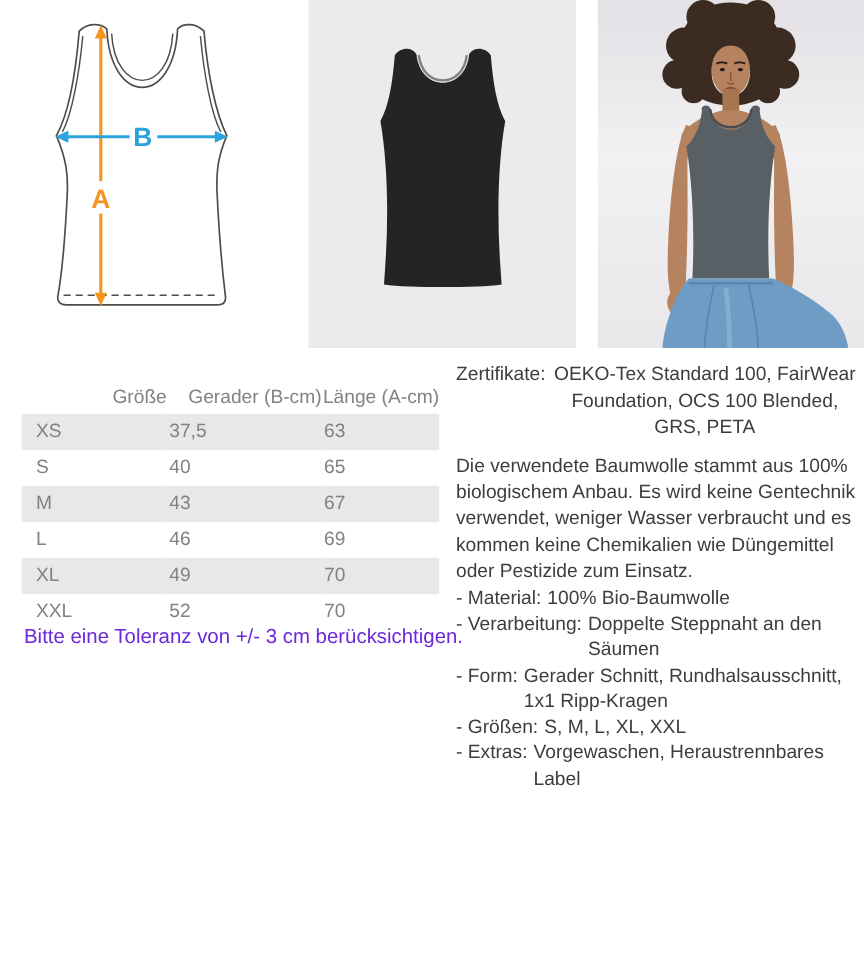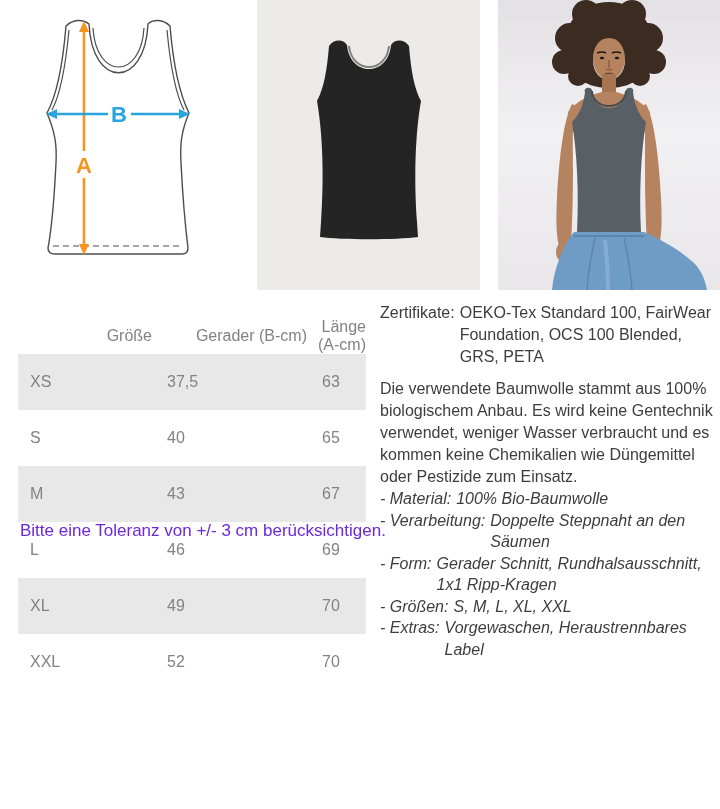--- a/index.html
+++ b/index.html
@@ -10,37 +10,37 @@
   .tile{position:absolute;top:0;height:290px;}
   #tile-diagram{left:0;width:230px;background:#fff;}
   #tile-product{left:257px;width:223px;background:#ecebe9;}
   #tile-model{left:498px;width:222px;}
   .tile svg{display:block;}
 
   
   .size-table{position:absolute;left:18px;top:318px;width:348px;border-collapse:collapse;
               font-size:16px;color:#828282;}
   .size-table th{font-weight:normal;text-align:right;height:27px;padding:0;}
-  .size-table td{height:26px;padding:15px;}
+  .size-table td{height:26px;padding:2px;}
   .size-table .c1{width:107px;padding-left:12px;}
   .size-table .c2{width:125px;}
   .size-table tbody tr:nth-child(odd){background:#e8e8e8;}
 
   .note{position:absolute;left:20px;top:521px;font-size:17px;color:#6d28d9;}
 
   
   .col-right{position:absolute;left:380px;top:302px;width:335px;font-size:16px;
              line-height:22px;color:#3d3d3d;hyphens:manual;}
   .col-right p{margin:0;}
   .p-intro{margin-bottom:19px;}
-  .p-cert{margin-bottom:10px;display:flex;}
+  .p-cert{margin-bottom:10px;display:flex;text-align:center;}
   .p-cotton{margin-bottom:17px;}
   .lbl{white-space:nowrap;margin-right:5px;flex:0 0 auto;}
   .hang-text{flex:1 1 auto;}
-  .details{line-height:21.5px;font-style:italic;}
+  .details{line-height:21.5px;}
   .detail{display:flex;}
 </style>
 </head>
 <body>
 
 <div class="page">
 
   <div class="tile" id="tile-diagram">
     <svg width="230" height="290" viewBox="0 0 230 290">
 

